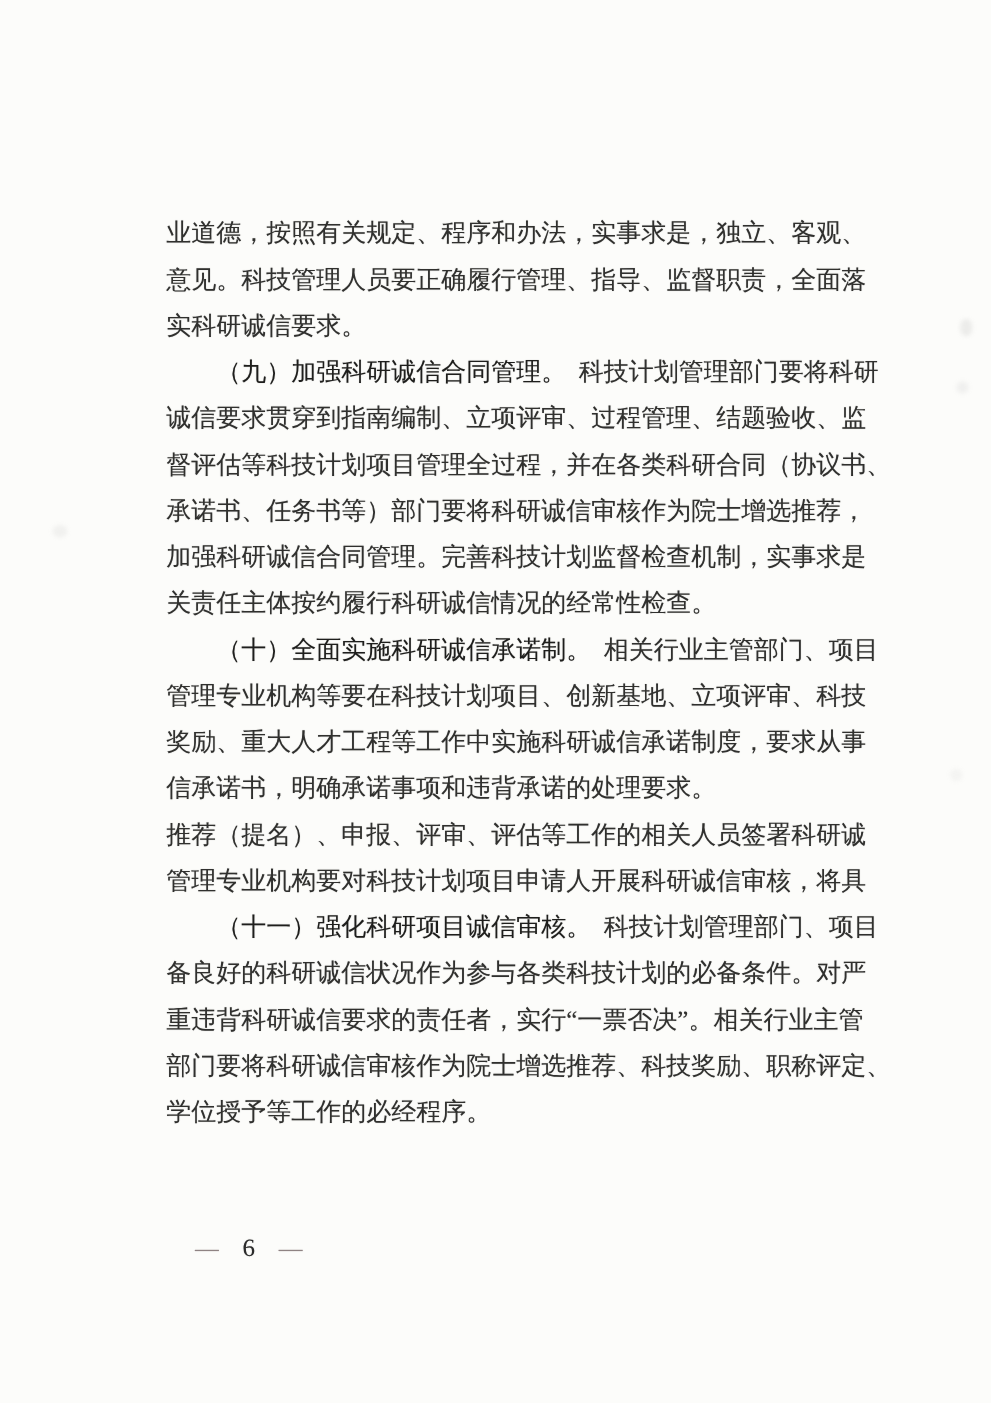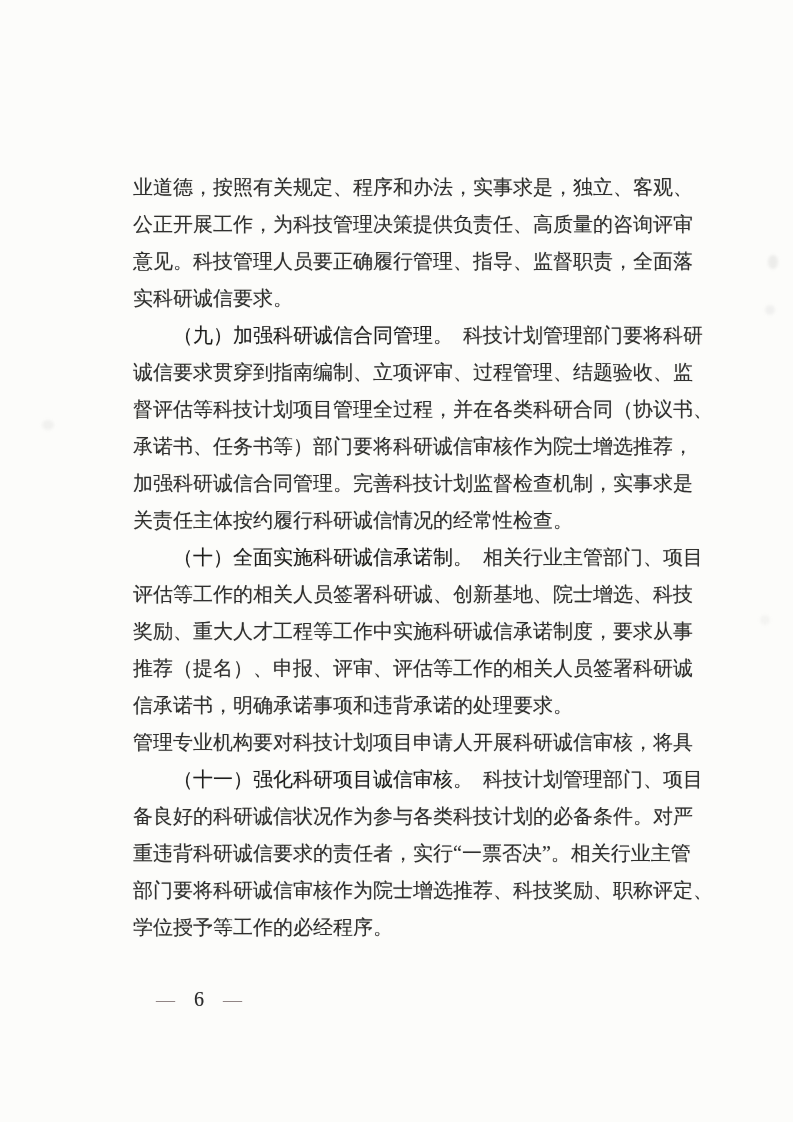--- a/index.html
+++ b/index.html
@@ -77,34 +77,33 @@
   .artifact.a3{ left:37px;  top:415px; width:12px; height:6px;  background:rgba(150,150,150,0.10); }
   .artifact.a4{ left:755px; top:610px; width:6px;  height:6px;  background:rgba(150,150,150,0.08); }
 </style>
 </head>
 <body>
 
 <div class="page">
 
   <div class="text-block">
       <div class="line"><span>业道德，按照有关规定、程序和办法，实事求是，独立、客观、</span></div>
-      <div class="line"><span>公正开展工作，为科技管理决策提供负责任、高质量的咨询评审</span></div>
       <div class="line"><span>意见。科技管理人员要正确履行管理、指导、监督职责，全面落</span></div>
       <div class="line"><span>实科研诚信要求。</span></div>
       <div class="line indent"><span class="lead">（九）加强科研诚信合同管理。</span><span>科技计划管理部门要将科研</span></div>
       <div class="line"><span>诚信要求贯穿到指南编制、立项评审、过程管理、结题验收、监</span></div>
       <div class="line"><span>督评估等科技计划项目管理全过程，并在各类科研合同（协议书、</span></div>
       <div class="line"><span>承诺书、任务书等）部门要将科研诚信审核作为院士增选推荐，</span></div>
       <div class="line"><span>加强科研诚信合同管理。完善科技计划监督检查机制，实事求是</span></div>
       <div class="line"><span>关责任主体按约履行科研诚信情况的经常性检查。</span></div>
       <div class="line indent"><span class="lead">（十）全面实施科研诚信承诺制。</span><span>相关行业主管部门、项目</span></div>
-      <div class="line"><span>评估等工作的相关人员签署科研诚、创新基地、院士增选、科技</span></div>
+      <div class="line"><span>管理专业机构等要在科技计划项目、创新基地、立项评审、科技</span></div>
       <div class="line"><span>奖励、重大人才工程等工作中实施科研诚信承诺制度，要求从事</span></div>
+      <div class="line"><span>信承诺书，明确承诺事项和违背承诺的处理要求。</span></div>
       <div class="line"><span>推荐（提名）、申报、评审、评估等工作的相关人员签署科研诚</span></div>
-      <div class="line"><span>信承诺书，明确承诺事项和违背承诺的处理要求。</span></div>
       <div class="line"><span>管理专业机构要对科技计划项目申请人开展科研诚信审核，将具</span></div>
       <div class="line indent"><span class="lead">（十一）强化科研项目诚信审核。</span><span>科技计划管理部门、项目</span></div>
       <div class="line"><span>备良好的科研诚信状况作为参与各类科技计划的必备条件。对严</span></div>
       <div class="line"><span>重违背科研诚信要求的责任者，实行“一票否决”。相关行业主管</span></div>
       <div class="line"><span>部门要将科研诚信审核作为院士增选推荐、科技奖励、职称评定、</span></div>
       <div class="line"><span>学位授予等工作的必经程序。</span></div>
     </div>
 
   <div class="page-number">
     <span class="dash">—</span><span class="num">6</span><span class="dash">—</span>

